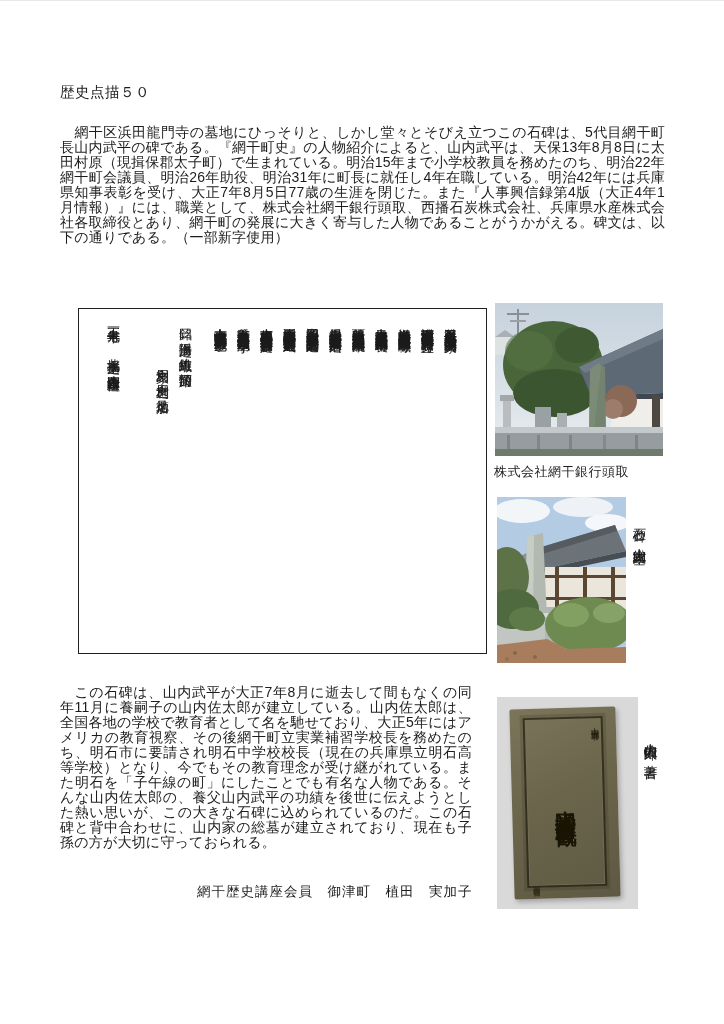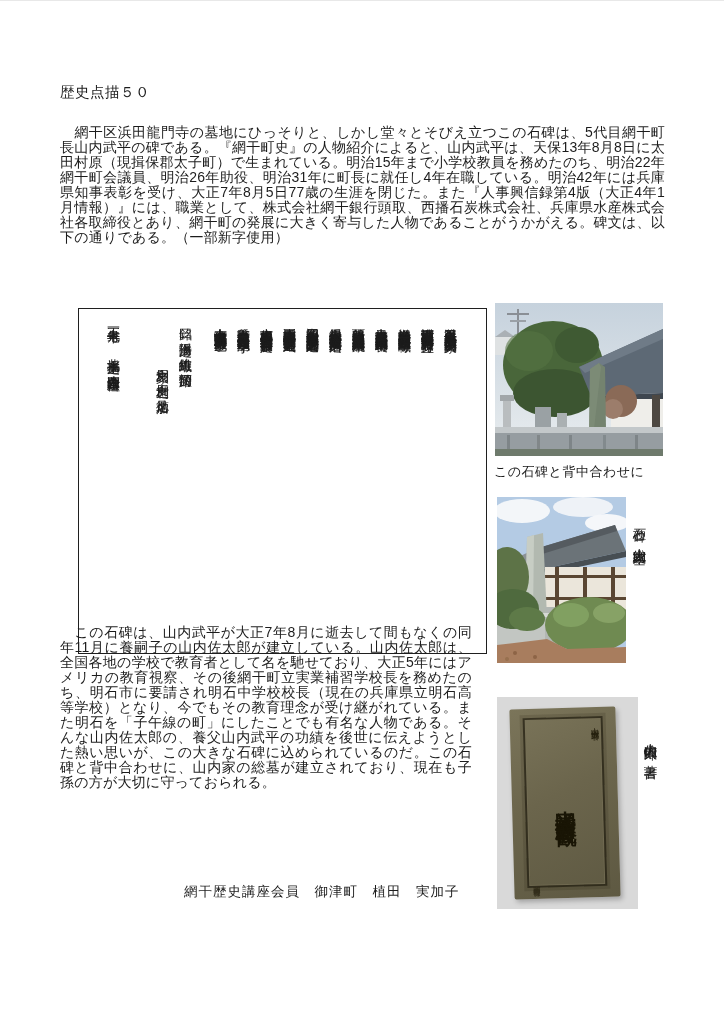--- a/index.html
+++ b/index.html
@@ -14,22 +14,22 @@
   .hdr { top:82px; font-size:14.5px; letter-spacing:0.5px; }
   .hdr-series { left:60px; }
   .hdr-title  { left:218px; }
 
   
   .para {
     font-size:14px; line-height:15px; text-align:justify;
     letter-spacing:0.2px;
   }
   .para1 { left:60px; top:124px; width:605px; }
-  .para2 { left:60px; top:624px; width:412px; }
-  .attribution { left:184px; top:882px; font-size:13.5px; letter-spacing:1px; }
+  .para2 { left:60px; top:684px; width:412px; }
+  .attribution { left:197px; top:882px; font-size:13.5px; letter-spacing:1px; }
 
   
   .inscription-box {
     left:78px; top:307px; width:409px; height:346px;
     border:1.5px solid #1f1f1f; box-sizing:border-box;
   }
   .inscription-inner {
     position:absolute; inset:0;
     writing-mode:vertical-rl; -webkit-writing-mode:vertical-rl;
     padding:9px 24px 8px 12px; box-sizing:border-box;
@@ -167,21 +167,21 @@
       <rect x="0" y="127" width="168" height="26" fill="#969da1"></rect>
       <rect x="0" y="124" width="168" height="6" fill="#c3c8ca"></rect>
       <rect x="12" y="132" width="3" height="21" fill="#7e8588"></rect>
       <rect x="42" y="132" width="3" height="21" fill="#818789"></rect>
       <rect x="74" y="132" width="3" height="21" fill="#7e8588"></rect>
       <rect x="108" y="132" width="3" height="21" fill="#828a8d"></rect>
       <rect x="140" y="132" width="3" height="21" fill="#7e8588"></rect>
       <rect x="0" y="146" width="168" height="7" fill="#6e7a6c"></rect>
     </svg>
   </div>
-  <div class="abs caption-h">この石碑と背中合わせに</div>
+  <div class="abs caption-h">株式会社網干銀行頭取</div>
 
   <div class="abs photo photo2">
     <svg width="129" height="166" viewBox="0 0 129 166">
       <rect x="0" y="0" width="129" height="166" fill="#b4cbe4"></rect>
       <ellipse cx="25" cy="14" rx="28" ry="12" fill="#f3f6f9"></ellipse>
       <ellipse cx="86" cy="10" rx="30" ry="10" fill="#eef2f7"></ellipse>
       <ellipse cx="110" cy="26" rx="22" ry="9" fill="#f5f7fa"></ellipse>
 
       <polygon points="0,70 34,54 40,76 0,90" fill="#8b9196"></polygon>
       <polygon points="0,86 38,74 38,108 0,112" fill="#d6d2c9"></polygon>

